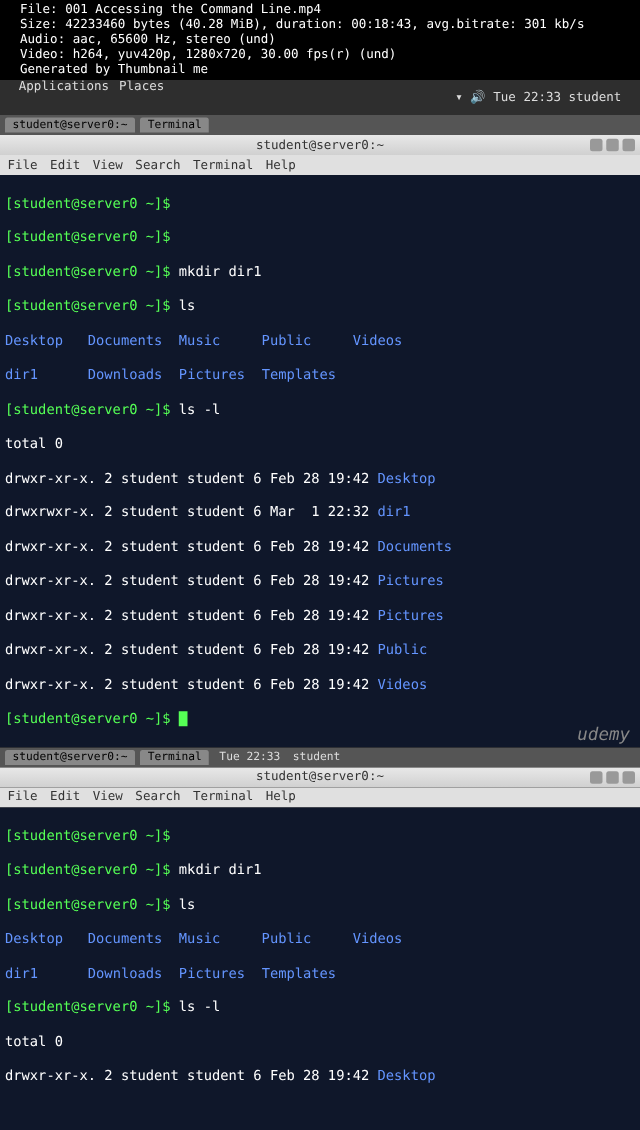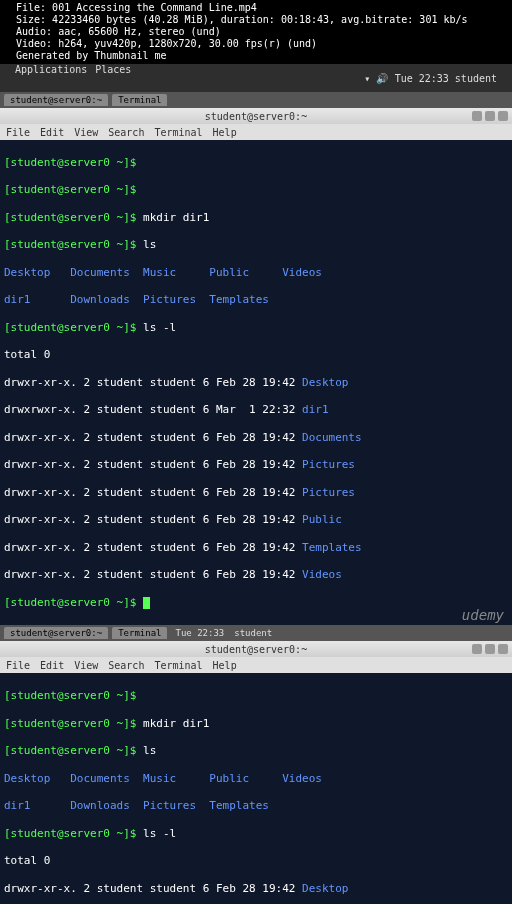--- a/index.html
+++ b/index.html
@@ -73,21 +73,20 @@
 <div><span class="dir">Desktop   Documents  Music     Public     Videos</span></div>
 <div><span class="dir">dir1</span><span class="dir">      Downloads  Pictures  Templates</span></div>
 <div><span class="pr">[student@server0 ~]$</span><span class="cmd"> ls -l</span></div>
 <div><span class="wht">total 0</span></div>
 <div><span class="wht">drwxr-xr-x. 2 student student 6 Feb 28 19:42 </span><span class="dir">Desktop</span></div>
 <div><span class="wht">drwxrwxr-x. 2 student student 6 Mar  1 22:32 </span><span class="dir">dir1</span></div>
 <div><span class="wht">drwxr-xr-x. 2 student student 6 Feb 28 19:42 </span><span class="dir">Documents</span></div>
 <div><span class="wht">drwxr-xr-x. 2 student student 6 Feb 28 19:42 </span><span class="dir">Pictures</span></div>
 <div><span class="wht">drwxr-xr-x. 2 student student 6 Feb 28 19:42 </span><span class="dir">Pictures</span></div>
 <div><span class="wht">drwxr-xr-x. 2 student student 6 Feb 28 19:42 </span><span class="dir">Public</span></div>
-<div><span class="wht">drwxr-xr-x. 2 student student 6 Feb 28 19:42 </span><span class="dir">Templates</span></div>
 <div><span class="wht">drwxr-xr-x. 2 student student 6 Feb 28 19:42 </span><span class="dir">Videos</span></div>
 <div><span class="pr">[student@server0 ~]$</span><span class="cmd"> </span><span class="cursor"></span></div>
 </div>
 <span class="udemy" style="bottom:2px">udemy</span>
 </div>
 
 <div class="pane">
 <div class="tabs">
   <div class="tab">student@server0:~</div>
   <div class="tab">Terminal</div>

